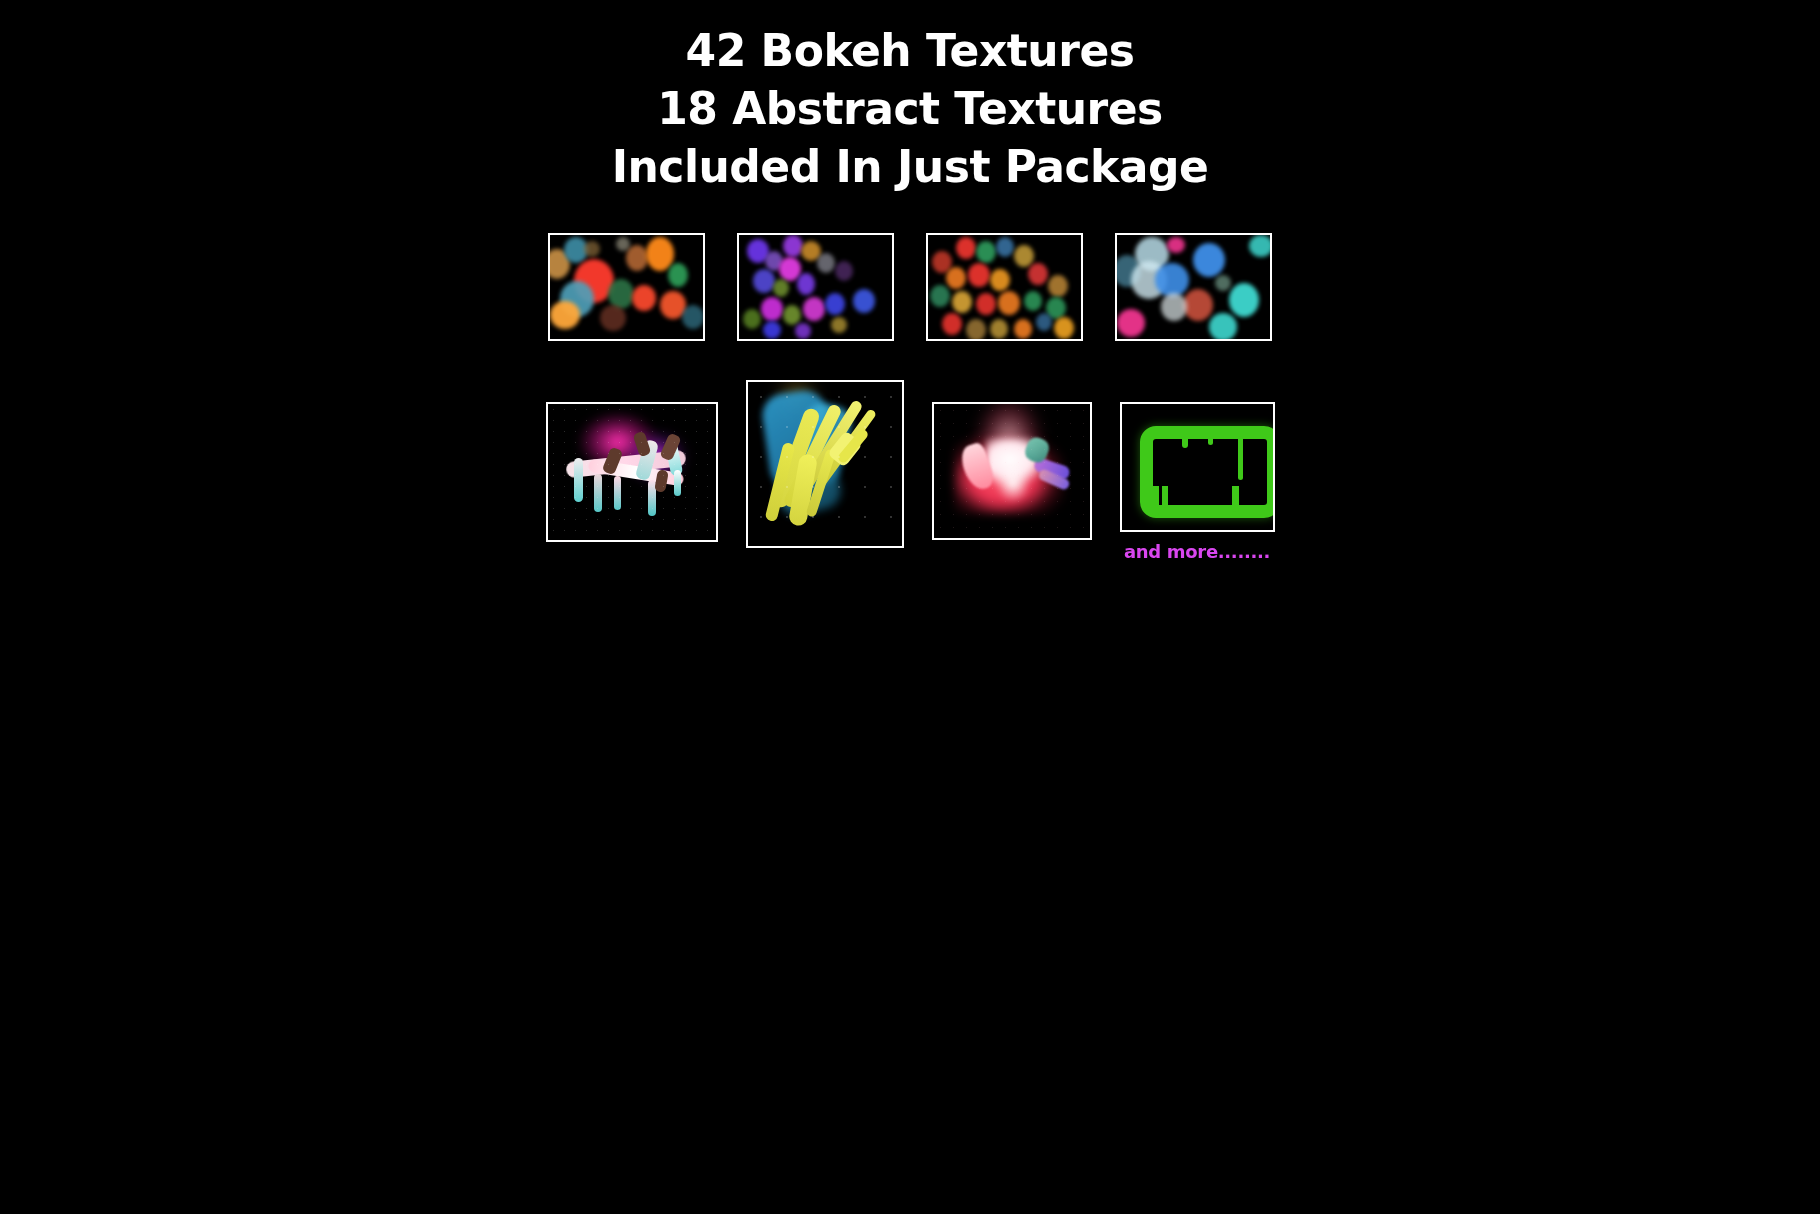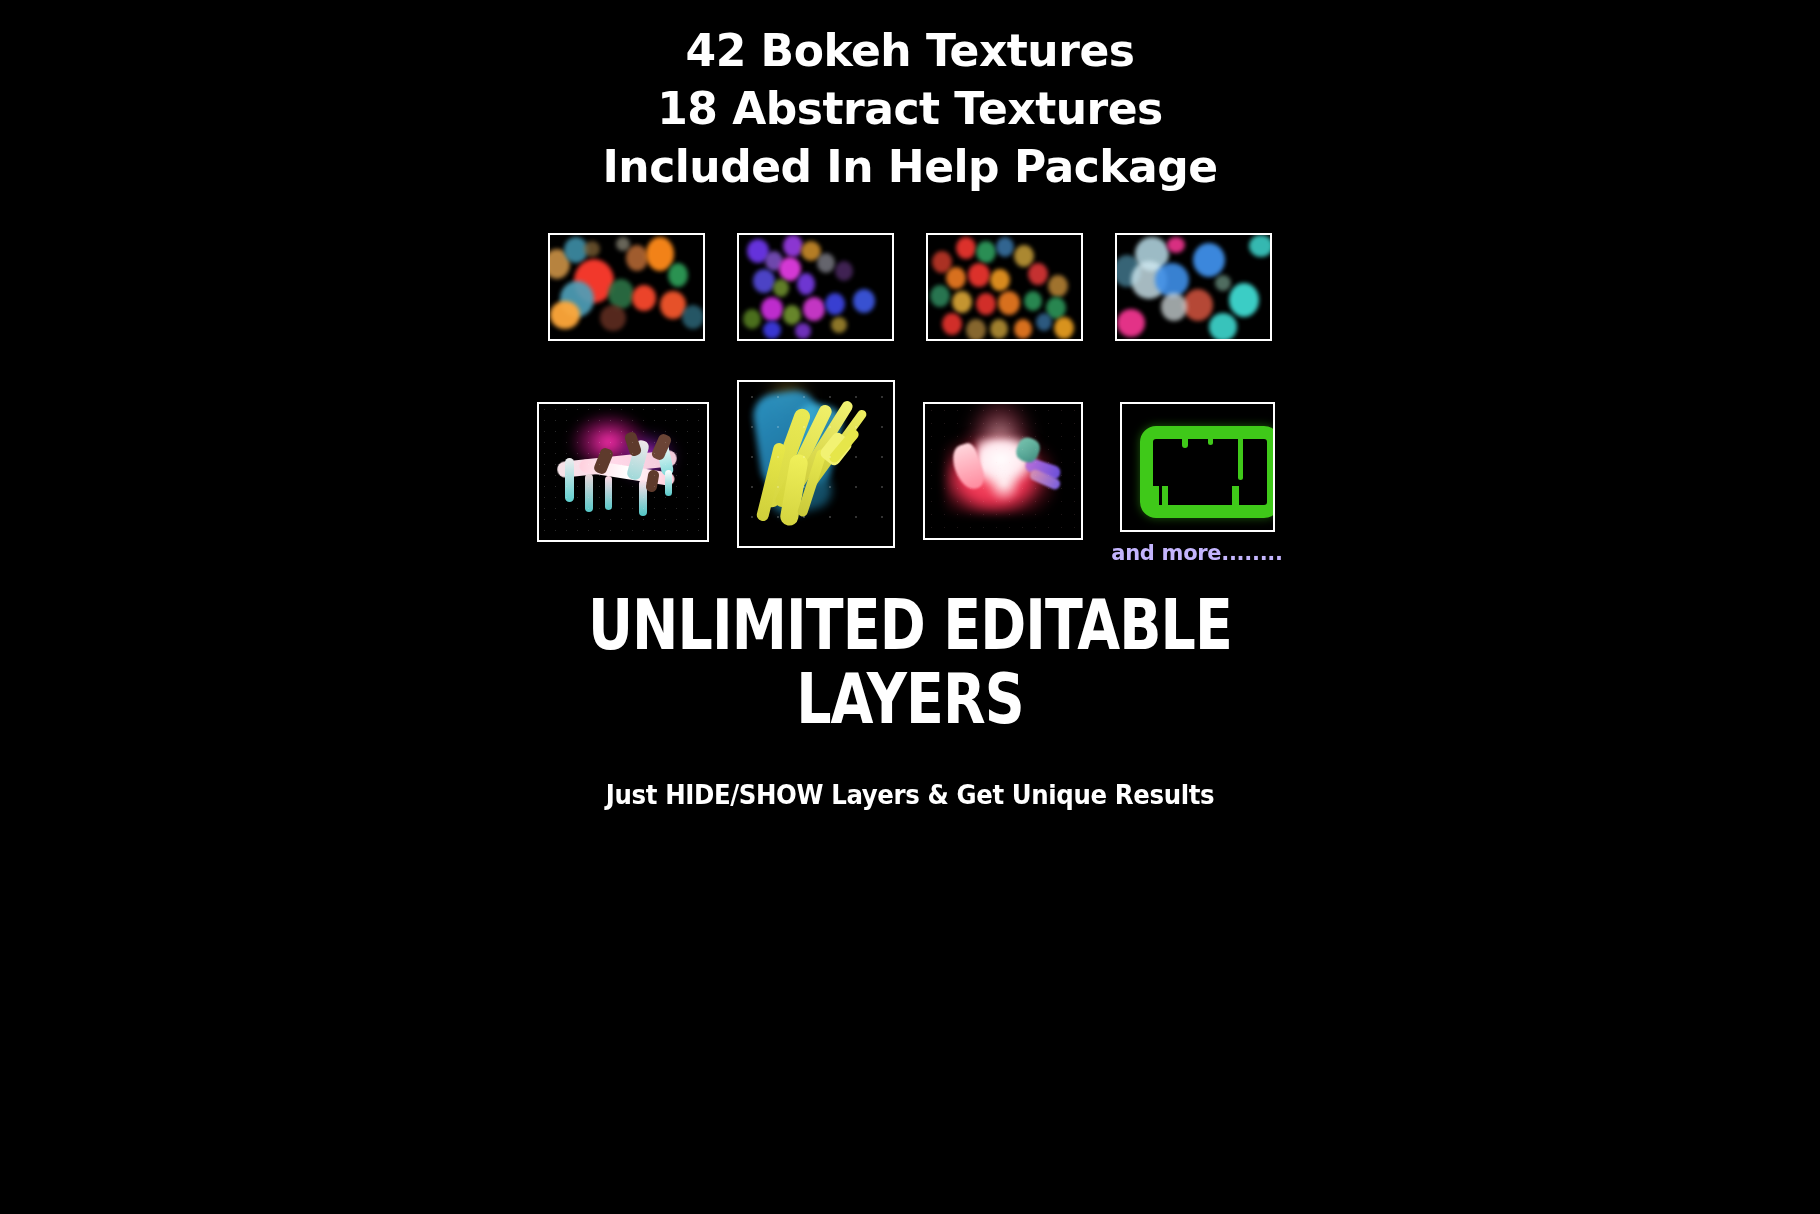--- a/index.html
+++ b/index.html
@@ -84,22 +84,22 @@
 
   .abs4-wrap {
     display: flex;
     flex-direction: column;
     align-items: center;
   }
   .and-more {
     margin-top: 9px;
     font-family: "DejaVu Sans", sans-serif;
     font-weight: bold;
-    font-size: 21px;
-    color: #c4b5fd;
+    font-size: 18px;
+    color: #d946ef;
     letter-spacing: -0.3px;
     white-space: nowrap;
   }
 
   
   .dot {
     position: absolute;
     border-radius: 50%;
     filter: blur(2.2px);
   }
@@ -142,21 +142,21 @@
   .f-help .small { margin-top: 24px; }
 </style>
 </head>
 <body>
 
 <div class="page">
 
   <div class="headline">
     <div class="line">42 Bokeh Textures</div>
     <div class="line">18 Abstract Textures</div>
-    <div class="line">Included In Help Package</div>
+    <div class="line">Included In Just Package</div>
   </div>
 
   <div class="thumb-row row-bokeh">
 
     <div class="thumb t-bokeh">
       <div class="canvas">
         <div class="dot" style="left:-6px;top:14px;width:26px;height:30px;background:#d89b4a;opacity:.85"></div>
         <div class="dot" style="left:14px;top:2px;width:24px;height:26px;background:#3f8fa8;opacity:.9"></div>
         <div class="dot" style="left:34px;top:6px;width:16px;height:16px;background:#8a6a3a;opacity:.7"></div>
         <div class="dot" style="left:24px;top:24px;width:40px;height:44px;background:#ff3b2e;opacity:.95"></div>
@@ -311,21 +311,16 @@
           <div style="position:absolute;left:60px;top:30px;width:6px;height:14px;background:#3fc919;border-radius:0 0 3px 3px;"></div>
           <div style="position:absolute;left:86px;top:30px;width:5px;height:11px;background:#3fc919;border-radius:0 0 3px 3px;"></div>
           <div style="position:absolute;left:116px;top:32px;width:5px;height:44px;background:#3fc919;border-radius:3px;"></div>
         </div>
       </div>
       <div class="and-more">and more........</div>
     </div>
 
   </div>
 
-  <div class="feature f-layers">
-    <div class="big">UNLIMITED EDITABLE</div>
-    <div class="big">LAYERS</div>
-    <div class="small">Just HIDE/SHOW Layers &amp; Get Unique Results</div>
-  </div>
 
 
 
 </div>
 
 </body></html>

